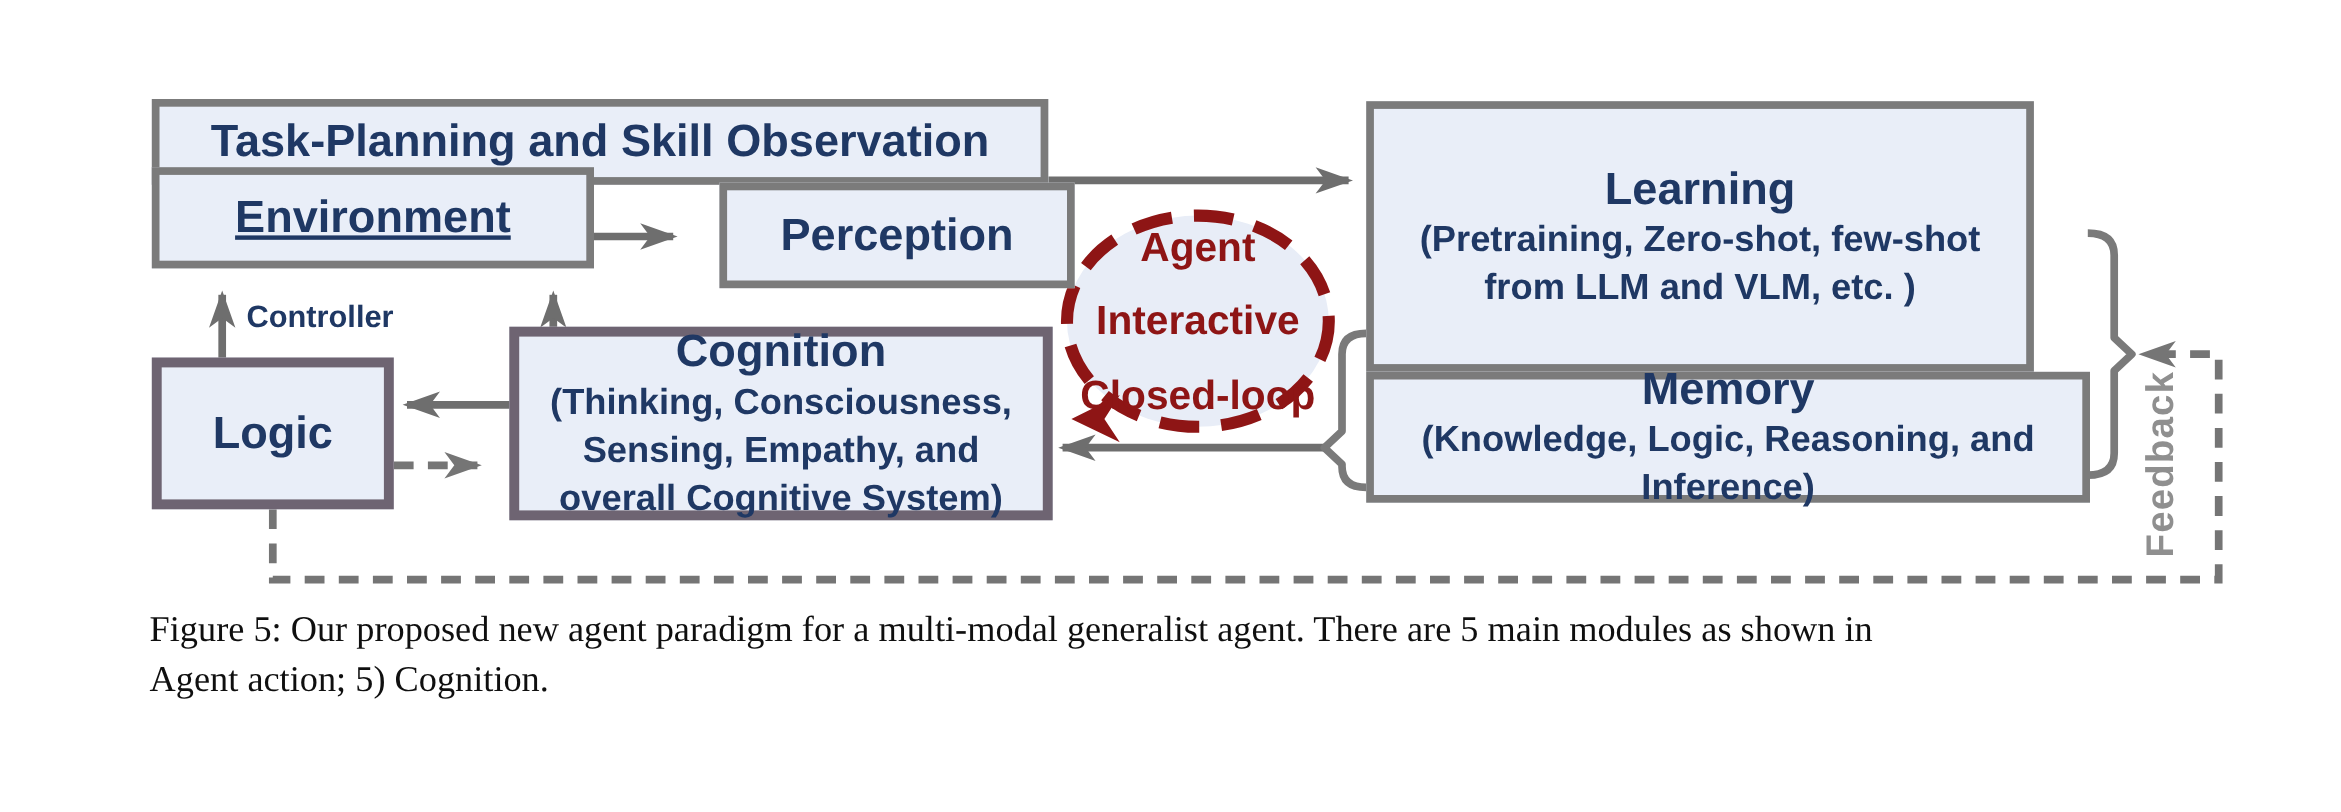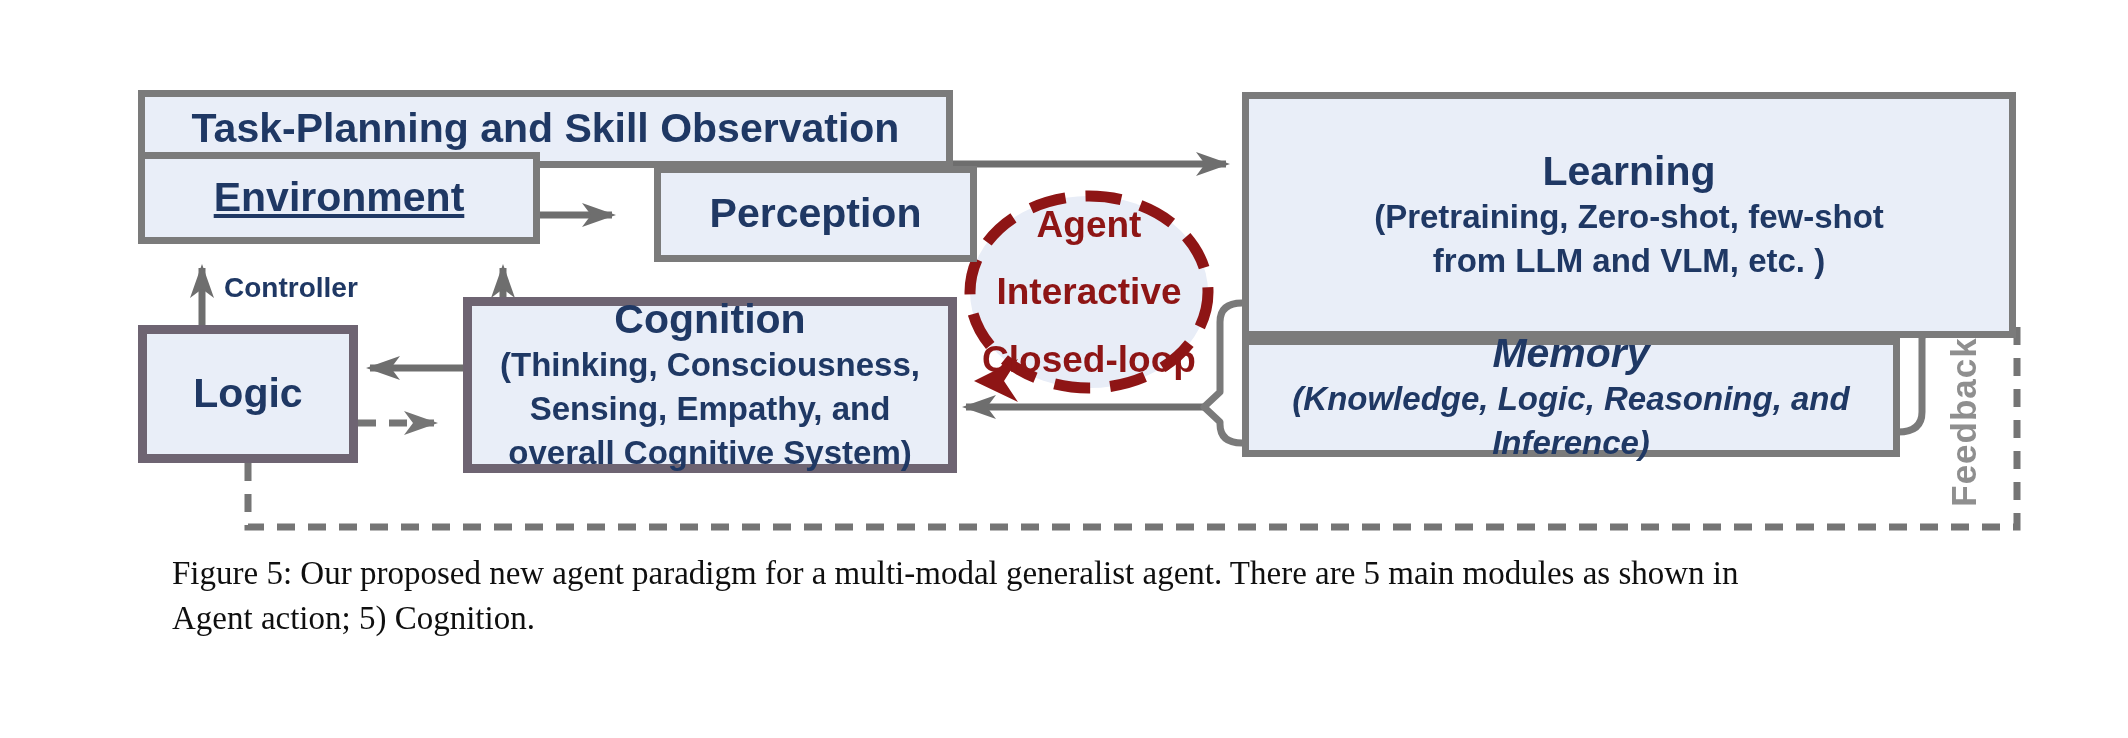--- a/index.html
+++ b/index.html
@@ -17,21 +17,21 @@
   .gray-border{border:7px solid var(--box_border);}
   .dark-border{border:9px solid var(--dark_border);}
   .title{font-size:41px;line-height:1.15;}
   .subline{font-size:33px;line-height:1.33;}
   .floating-label{position:absolute;z-index:3;color:var(--navy);font-weight:bold;font-size:28px;}
   .loop-label{position:absolute;z-index:3;display:flex;flex-direction:column;align-items:center;
        justify-content:space-between;color:var(--loop_red);font-weight:bold;font-size:37px;line-height:1.23;}
   .feedback-label{position:absolute;z-index:3;color:var(--feedback_gray);font-weight:bold;font-size:35px;
        transform:translate(-50%,-50%) rotate(-90deg);letter-spacing:1px;}
   .caption{position:absolute;z-index:2;left:136px;top:551px;width:1905px;
-       font-family:"Liberation Serif",serif;font-size:33px;color:var(--caption_black);margin-left:36px;}
+       font-family:"Liberation Serif",serif;font-size:33px;color:var(--caption_black);}
   .caption div{height:45px;line-height:45px;white-space:nowrap;}
   
   .arrow-line{stroke:var(--arrow);stroke-width:7;fill:none;}
   .dash-line{stroke:var(--dashed);stroke-width:7;fill:none;stroke-dasharray:18 13;}
   .bracket-path{stroke:var(--bracket);stroke-width:7;fill:none;stroke-linejoin:round;}
   .loop-ellipse{fill:#e8edf7;stroke:var(--loop_red);stroke-width:11;stroke-dasharray:36 20;}
   .red-head{fill:var(--loop_red);}
 </style>
 </head>
 <body>
@@ -81,27 +81,27 @@
     <div class="title">Logic</div>
   </div>
 
   <div class="box dark-border" style="left:463px;top:297px;width:494px;height:176px;">
     <div class="title">Cognition</div>
     <div class="subline">(Thinking, Consciousness,</div>
     <div class="subline">Sensing, Empathy, and</div>
     <div class="subline">overall Cognitive System)</div>
   </div>
 
-  <div class="box gray-border" style="left:1242px;top:92px;width:774px;height:246px;">
+  <div class="box gray-border" style="left:1242px;top:92px;width:607px;height:246px;">
     <div class="title">Learning</div>
     <div class="subline">(Pretraining, Zero-shot, few-shot</div>
     <div class="subline">from LLM and VLM, etc. )</div>
   </div>
 
-  <div class="box gray-border" style="left:1242px;top:338px;width:658px;height:119px;font-style:italic;">
+  <div class="box gray-border" style="left:1242px;top:338px;width:658px;height:119px;">
     <div class="title">Memory</div>
     <div class="subline">(Knowledge, Logic, Reasoning, and Inference)</div>
   </div>
 
   <div class="floating-label" style="left:224px;top:272px;">Controller</div>
 
   <div class="loop-label" style="left:959px;top:202px;width:260px;height:180px;">
     <div>Agent</div>
     <div>Interactive</div>
     <div>Closed-loop</div>

